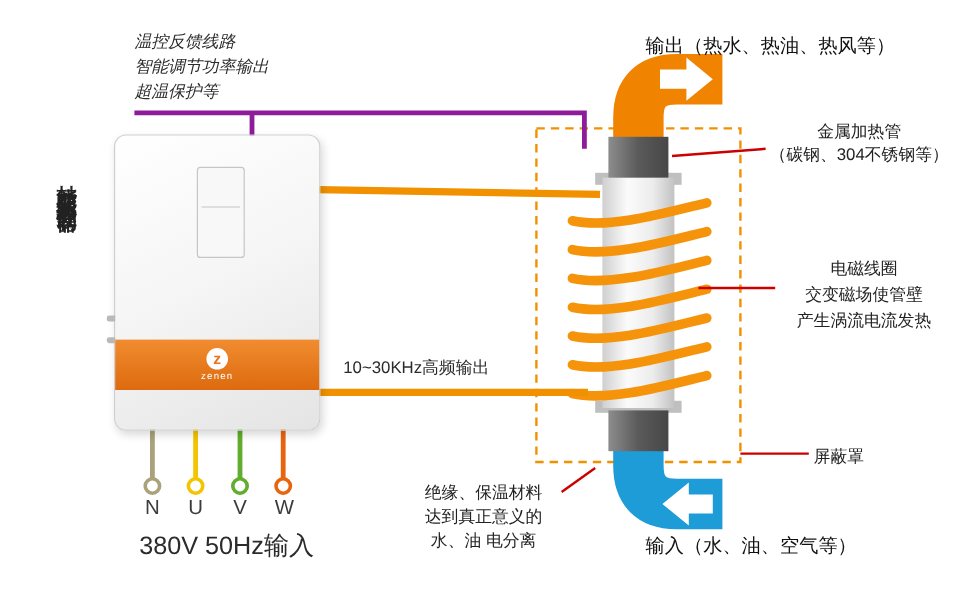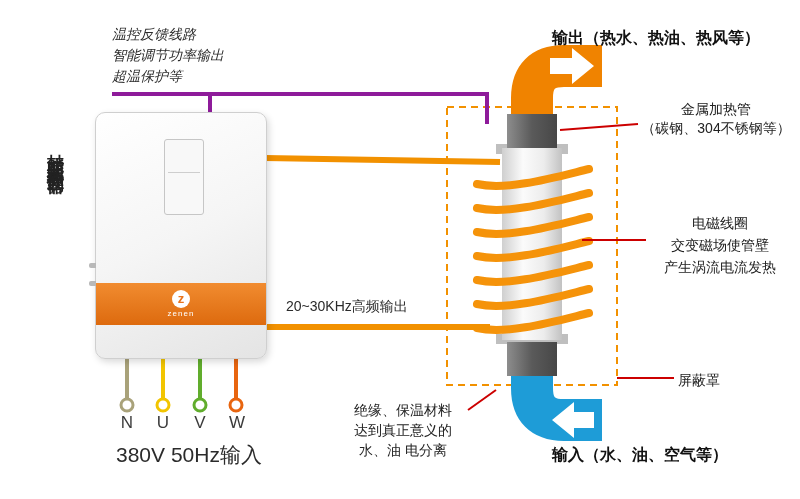--- a/index.html
+++ b/index.html
@@ -36,21 +36,21 @@
 
   
   .txt { position:absolute; z-index:3; color:#2b2b2b; }
   .note { left:112px; top:24px; font-size:14px; line-height:21px;font-style:italic; }
   .left-title {
     left:44px; top:140px; height:200px; font-size:17px; font-weight:bold; color:#222;
     writing-mode:vertical-rl; text-orientation:upright; letter-spacing:3px;
   }
   .hf { left:286px; top:298px; font-size:14px; }
   .pow { left:116px; top:441px; font-size:21px; }
-  .big { font-size:16px; font-weight:bold; color:#111;margin-left:14px; }
+  .big { font-size:16px; font-weight:normal; color:#111; }
   .out-lbl { left:538px; top:28px; }
   .in-lbl  { left:538px; top:445px; }
   .ann { font-size:14px; line-height:20px; color:#222; }
   .metal { left:636px; top:100px; width:160px; text-align:center; line-height:19px; }
   .coil-l { left:642px; top:212px; width:156px; text-align:center; line-height:22px; }
   .shield { left:678px; top:370px; }
   .insul { left:330px; top:400px; width:146px; text-align:center; }
   .term-letter { top:413px; width:14px; text-align:center; font-size:17px; color:#3c3c3c; z-index:3; }
 </style>
 </head>
@@ -137,21 +137,21 @@
   </div>
 
   <div class="txt left-title">喆能变频加热控制器</div>
 
   <div class="txt note">
     <div>温控反馈线路</div>
     <div>智能调节功率输出</div>
     <div>超温保护等</div>
   </div>
 
-  <div class="txt hf">20~30KHz高频输出</div>
+  <div class="txt hf">10~30KHz高频输出</div>
 
   <div class="txt pow">380V 50Hz输入</div>
 
   <span class="abs term-letter" style="left:120px">N</span>
   <span class="abs term-letter" style="left:156px">U</span>
   <span class="abs term-letter" style="left:193px">V</span>
   <span class="abs term-letter" style="left:229px">W</span>
 
   <div class="txt big out-lbl">输出（热水、热油、热风等）</div>
   <div class="txt big in-lbl">输入（水、油、空气等）</div>

